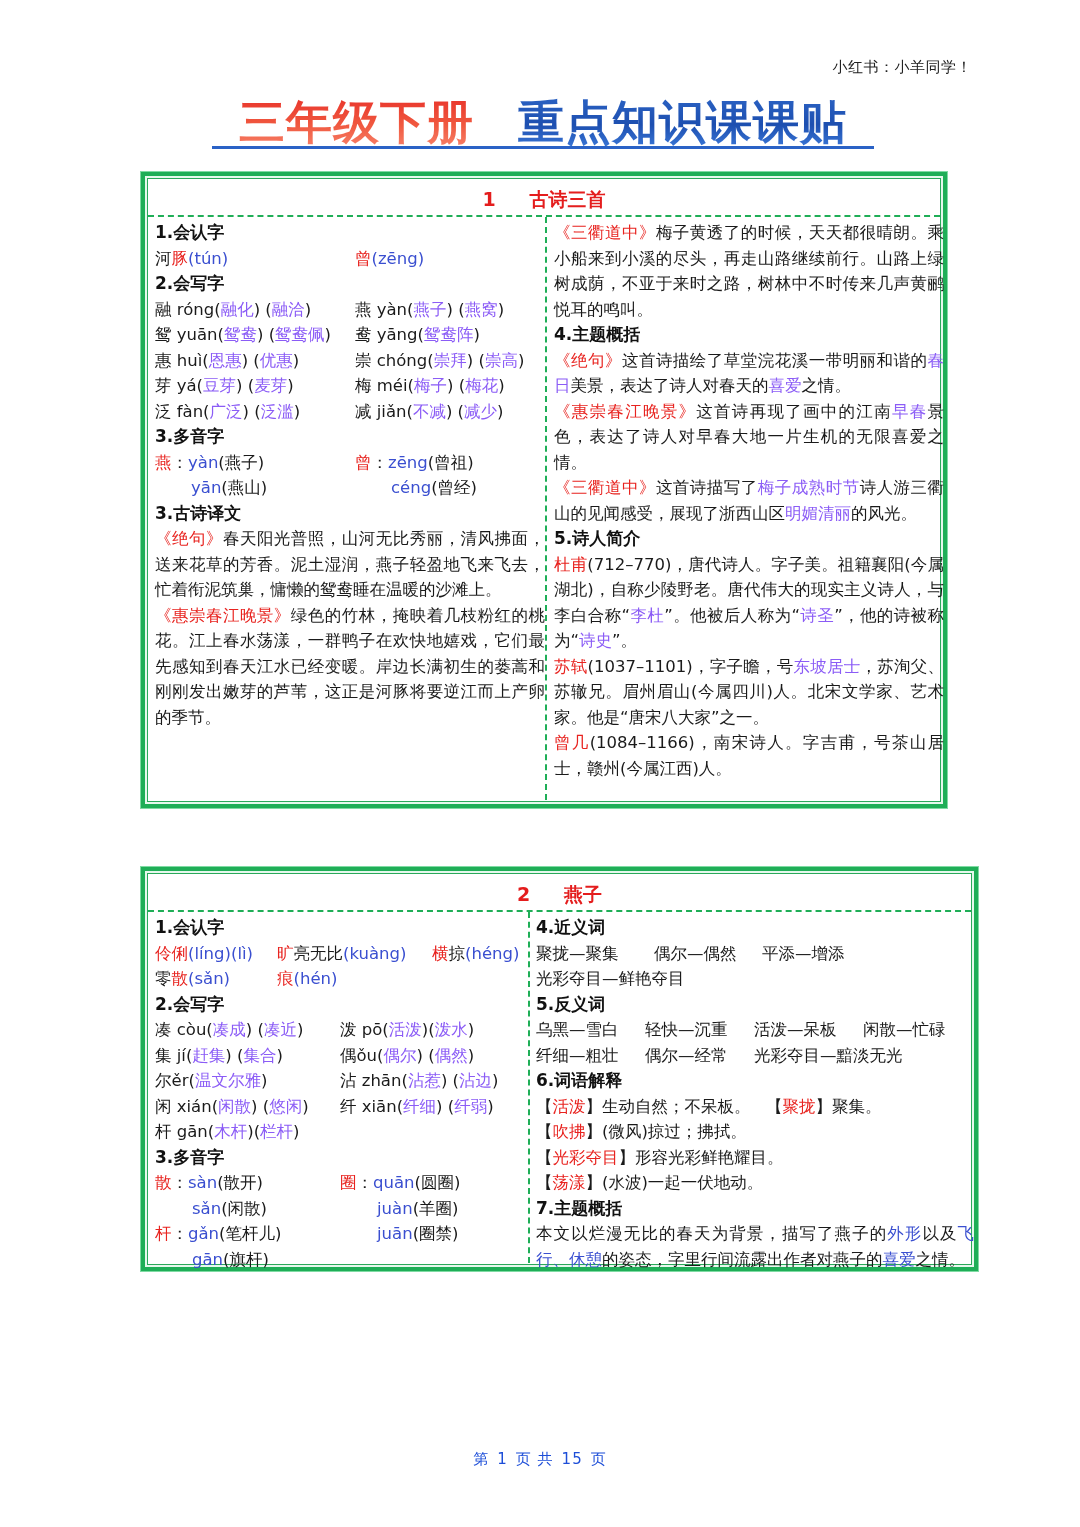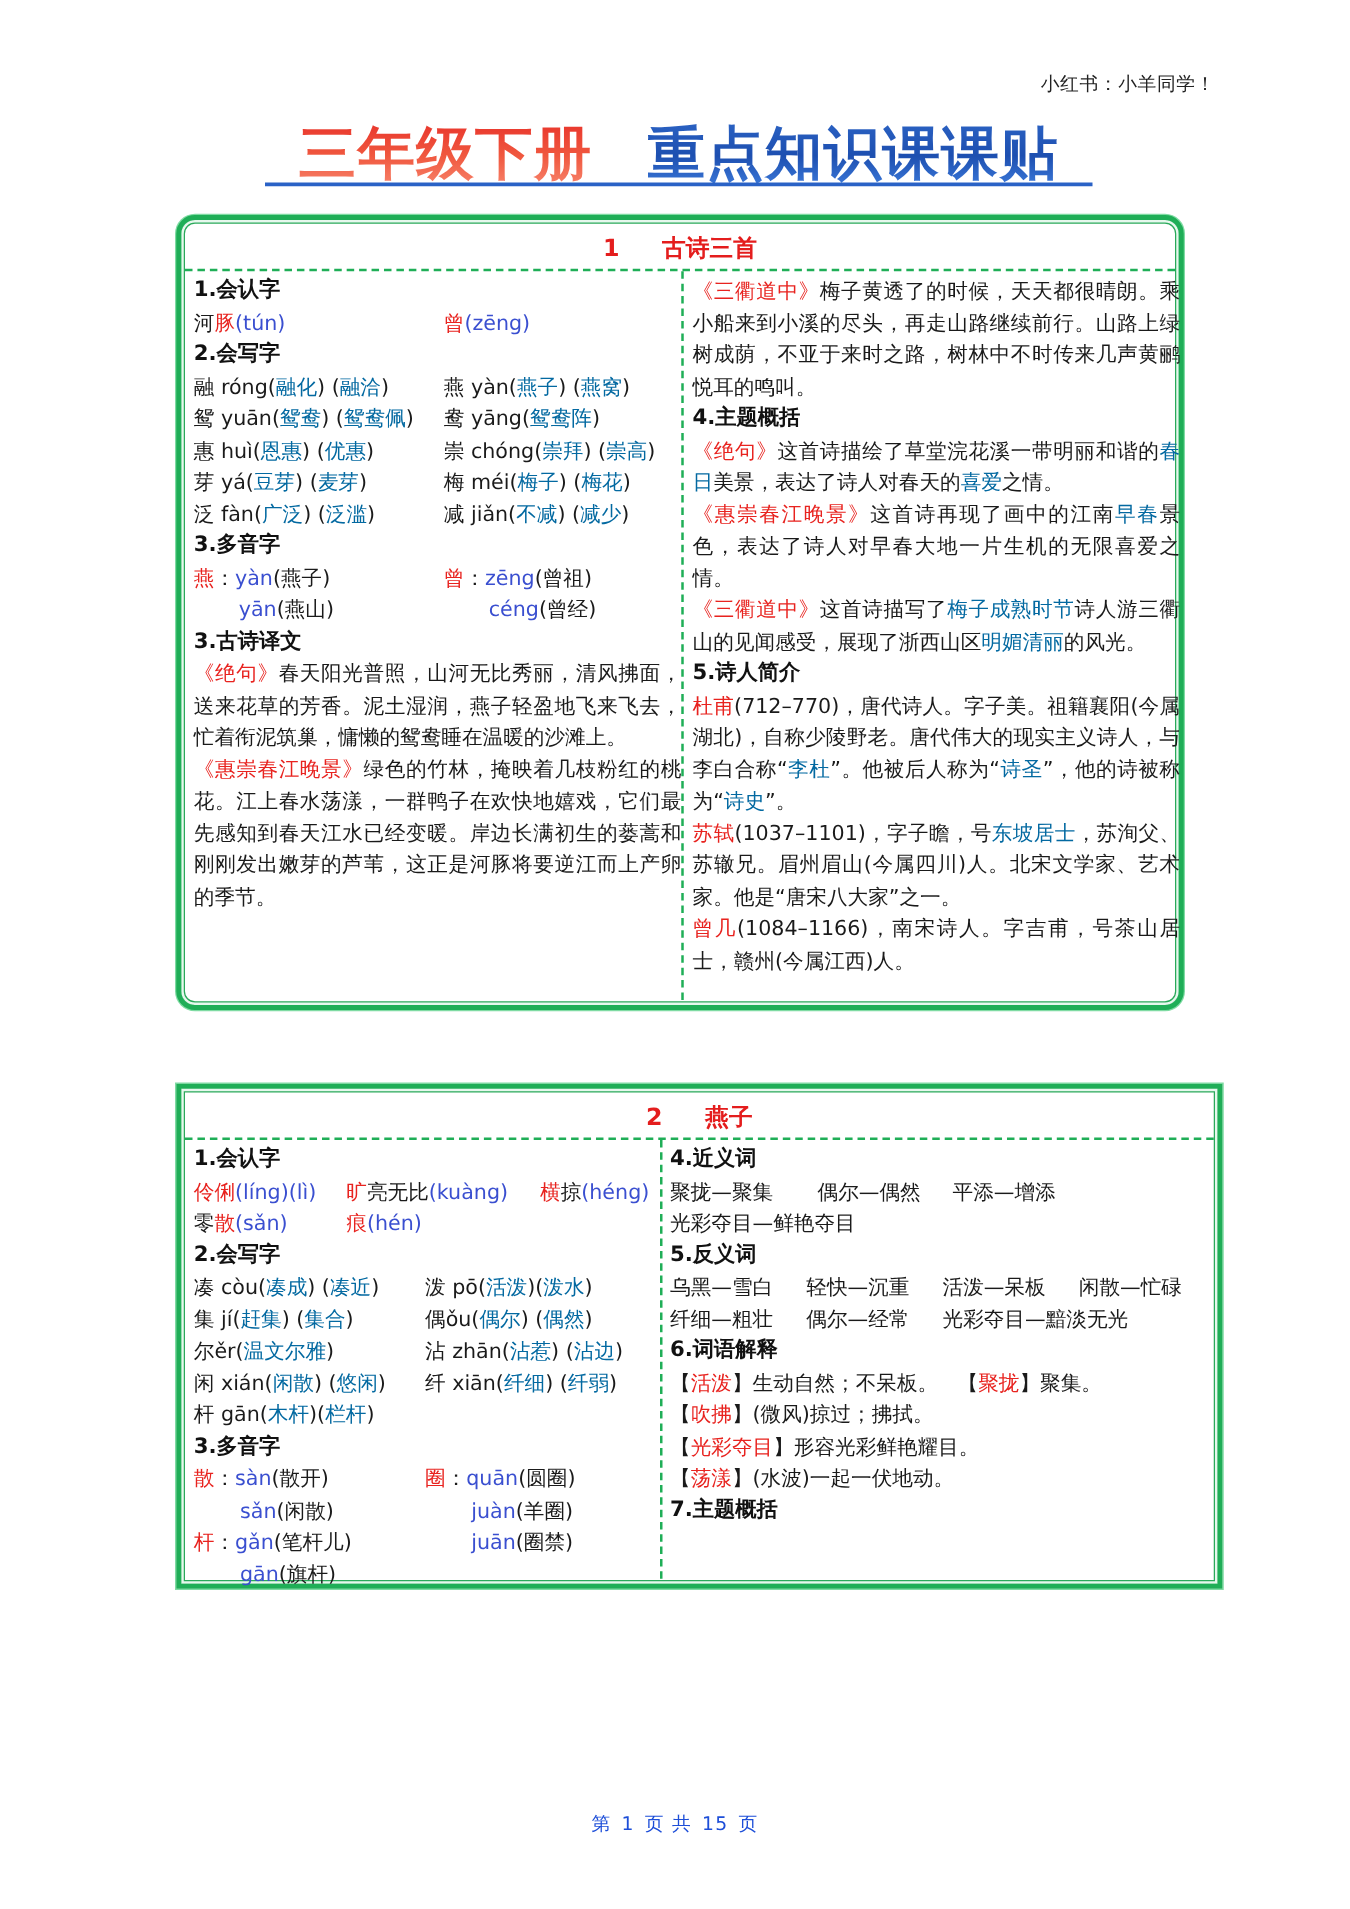--- a/index.html
+++ b/index.html
@@ -10,21 +10,21 @@
 
   .page-title { position: absolute; top: 92px; left: 212px; width: 662px; height: 60px; text-align: center; white-space: nowrap; }
   .page-title span { font-size: 46px; font-weight: bold; letter-spacing: 1px; -webkit-background-clip: text; background-clip: text; color: transparent; }
   .t-red { background-image: linear-gradient(180deg, #e8322a 0%, #f0583f 55%, #f7826a 100%); margin-right: 44px; }
   .t-blue { background-image: linear-gradient(180deg, #2c63c4 0%, #1d4fb0 55%, #3b78d8 100%); }
   .title-underline { position: absolute; top: 146px; left: 212px; width: 662px; height: 3px; background: #2a62c6; }
 
   .card { position: absolute; background: #fff;
     border: 4px solid #1fae57;
     box-shadow: 0 0 0 1px #7fdba3, inset 0 0 0 2px #e6f8ed, inset 0 0 0 3px #2aa95a; }
-  .card1 { top: 172px; left: 141px; width: 806px; height: 636px; border-radius: 15px; }
+  .card1 { top: 172px; left: 141px; width: 806px; height: 636px; }
   .card2 { top: 867px; left: 141px; width: 837px; height: 404px; }
 
   .card-head { position: absolute; left: 3px; right: 3px; top: 3px; height: 38px; border-bottom: 2px dashed #1fae57; text-align: center; }
   .card-head .num, .card-head .name { font-size: 19px; font-weight: bold; color: #e41d1d; line-height: 40px; }
   .card-head .num { margin-right: 34px; }
 
   .col { position: absolute; top: 41px; bottom: 4px; font-size: 16.5px; line-height: 25.5px; }
   .col-divider { position: absolute; top: 41px; bottom: 4px; border-left: 2px dashed #1fae57; }
 
   .card1 .col-left { left: 10px; width: 390px; padding-top: 3px; }
@@ -36,21 +36,21 @@
   .card2 .col-right { left: 391px; width: 438px; padding-top: 3px; }
 
   .sec-title { font-weight: bold; font-size: 17px; color: #111; }
   .row { display: flex; white-space: nowrap; }
   .cell { display: inline-block; white-space: nowrap; }
   .w200 { width: 200px; }
   .w185 { width: 185px; }
   .w120 { width: 122px; }
   .w155 { width: 155px; }
   .red { color: #e8231f; }
-  .blue { color: #0369a1; }
+  .blue { color: #8b5cf6; }
   .py { color: #3a4fd0; }
   .para { text-align: justify; word-break: break-all; }
   .indent { padding-left: 36px; }
   .indent2 { padding-left: 37px; }
 
   .footer { position: absolute; top: 1450px; left: 0; width: 1080px; text-align: center; font-size: 15px; color: #1d4ed8; letter-spacing: 1px; }
   .footer span { margin: 0 4px; }
 </style>
 </head>
 <body>
@@ -219,18 +219,19 @@
       <span class="cell">【<span class="red">吹拂</span>】<span>(微风)掠过；拂拭。</span></span>
     </div>
     <div class="row">
       <span class="cell">【<span class="red">光彩夺目</span>】<span>形容光彩鲜艳耀目。</span></span>
     </div>
     <div class="row">
       <span class="cell">【<span class="red">荡漾</span>】<span>(水波)一起一伏地动。</span></span>
     </div>
 
     <div class="sec-title">7.主题概括</div>
+    <div class="para"><span>本文以烂漫无比的春天为背景，描写了燕子的</span><span class="py">外形</span><span>以及</span><span class="py">飞行</span><span class="py">、</span><span class="py">休憩</span><span>的姿态，字里行间流露出作者对燕子的</span><span class="py">喜爱</span><span>之情。</span></div>
   </div>
 </div>
 
 <div class="footer">
   <span>第</span><span>1</span><span>页 共</span><span>15</span><span>页</span>
 </div>
 
 </body></html>

